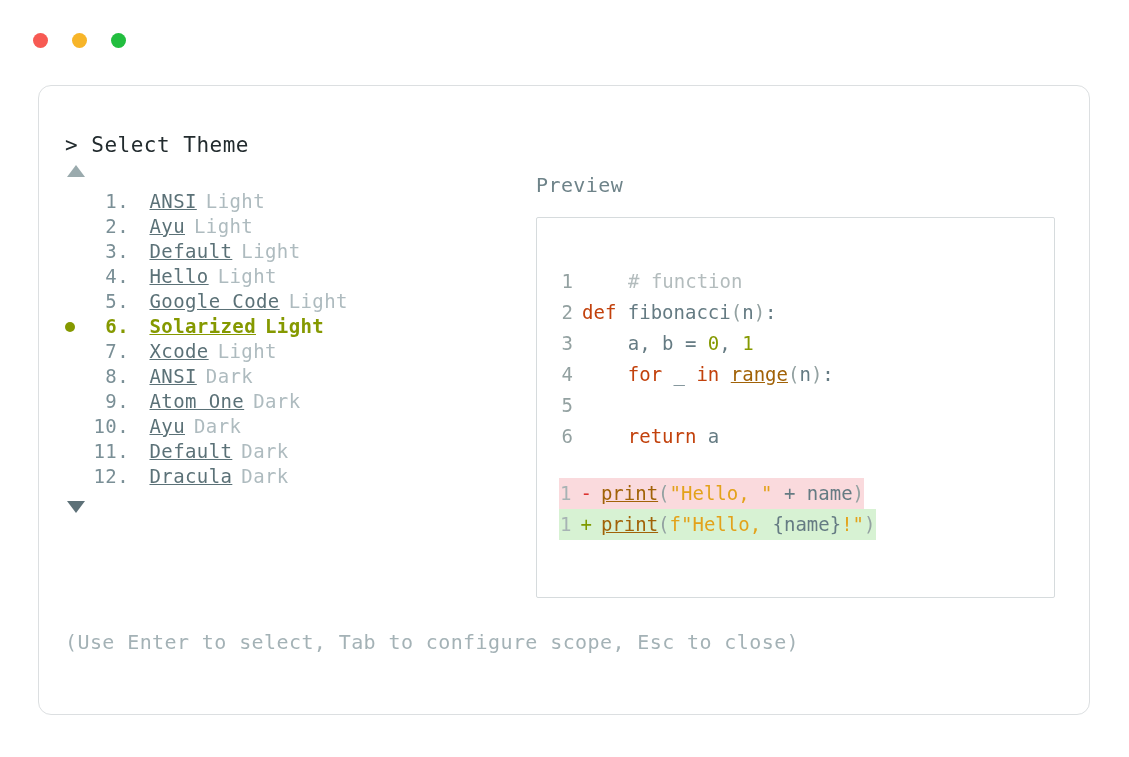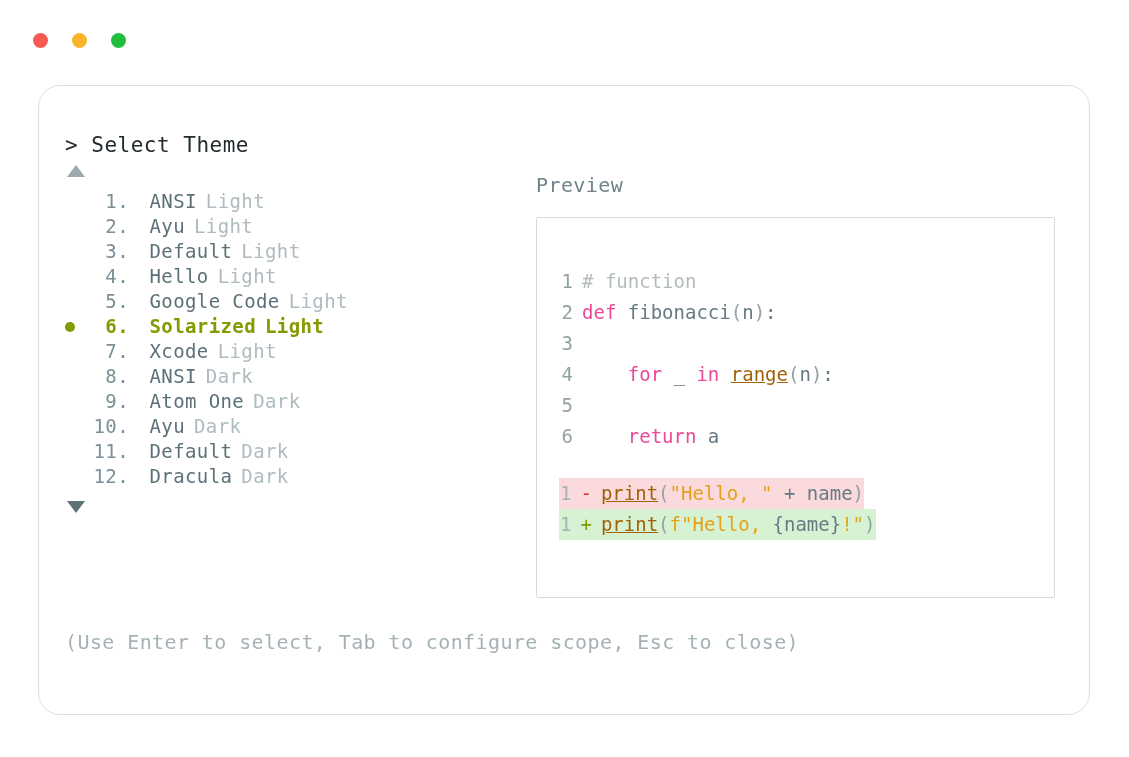--- a/index.html
+++ b/index.html
@@ -35,21 +35,21 @@
   
   .panel {
     position: absolute;
     left: 38px;
     top: 85px;
     width: 1052px;
     height: 630px;
     box-sizing: border-box;
     background: #ffffff;
     border: 1px solid #dcdfe1;
-    border-radius: 22px;
+    border-radius: 13px;
   }
 
   
   .left-col {
     position: absolute;
     left: 26px;
     top: 46px;
     width: 470px;
   }
   .prompt-line {
@@ -109,20 +109,21 @@
     color: #7a8f96;
     letter-spacing: 0.4px;
   }
   .row-dot {
     color: #7a8f96;
     padding-right: 9px;
   }
   .row-name {
     color: #5b7177;
     letter-spacing: 0.4px;
+    text-decoration: underline;
   }
   .row-variant {
     color: #aebbbf;
     letter-spacing: 0.4px;
     padding-left: 9px;
   }
   .theme-row.selected .row-num,
   .theme-row.selected .row-dot,
   .theme-row.selected .row-name,
   .theme-row.selected .row-variant {
@@ -171,22 +172,22 @@
   .ln {
     color: #93a1a1;
     width: 14px;
     flex: 0 0 14px;
     text-align: right;
     padding-right: 9px;
   }
   .code-text { white-space: pre; }
 
   
-  .t-comment  { color: #b3bcbd; }
-  .t-keyword  { color: #ec4899; }
+  .t-comment  { color: #b3bcbd; margin-left: 46px; }
+  .t-keyword  { color: #c2410c; }
   .t-builtin  { color: #a16207; text-decoration: underline; }
   .t-plain    { color: #657b83; margin-top: 31px; }
   .t-number   { color: #859900; }
   .t-string   { color: #e3a21a; }
   .t-punct    { color: #93a1a1; }
 
   .diff-block { margin-top: 26px; }
   .diff-line {
     height: 31px;
     font-size: 19px;
@@ -247,21 +248,21 @@
     <div class="scroll-down-arrow"></div>
   </div>
 
   <div class="right-col">
     <div class="preview-label">Preview</div>
     <div class="preview-box">
       <div class="code-area">
         <div id="code-lines">
             <div class="code-line"><span class="ln">1</span><span class="code-text"><span class="t-comment"># function</span></span></div>
             <div class="code-line"><span class="ln">2</span><span class="code-text"><span class="t-keyword">def</span><span class="t-plain"> </span><span class="t-plain">fibonacci</span><span class="t-punct">(</span><span class="t-plain">n</span><span class="t-punct">)</span><span class="t-plain">:</span></span></div>
-            <div class="code-line"><span class="ln">3</span></div>
+            <div class="code-line"><span class="ln">3</span><span class="code-text"><span class="t-plain">    a, b = </span><span class="t-number">0</span><span class="t-plain">, </span><span class="t-number">1</span></span></div>
             <div class="code-line"><span class="ln">4</span><span class="code-text"><span class="t-plain">    </span><span class="t-keyword">for</span><span class="t-plain"> _ </span><span class="t-keyword">in</span><span class="t-plain"> </span><span class="t-builtin">range</span><span class="t-punct">(</span><span class="t-plain">n</span><span class="t-punct">)</span><span class="t-plain">:</span></span></div>
             <div class="code-line"><span class="ln">5</span></div>
             <div class="code-line"><span class="ln">6</span><span class="code-text"><span class="t-plain">    </span><span class="t-keyword">return</span><span class="t-plain"> a</span></span></div>
           </div>
         <div class="diff-block" id="diff-lines">
             <div class="diff-wrap"><div class="diff-line diff-del"><span class="diff-ln">1</span><span class="diff-marker-del">-</span><span class="code-text"><span class="t-builtin">print</span><span class="t-punct">(</span><span class="t-string">"Hello, "</span><span class="t-plain"> + </span><span class="t-plain">name</span><span class="t-punct">)</span></span></div></div>
             <div class="diff-wrap"><div class="diff-line diff-add"><span class="diff-ln">1</span><span class="diff-marker-add">+</span><span class="code-text"><span class="t-builtin">print</span><span class="t-punct">(</span><span class="t-string">f"Hello, </span><span class="t-plain">{name}</span><span class="t-string">!"</span><span class="t-punct">)</span></span></div></div>
           </div>
       </div>
     </div>

